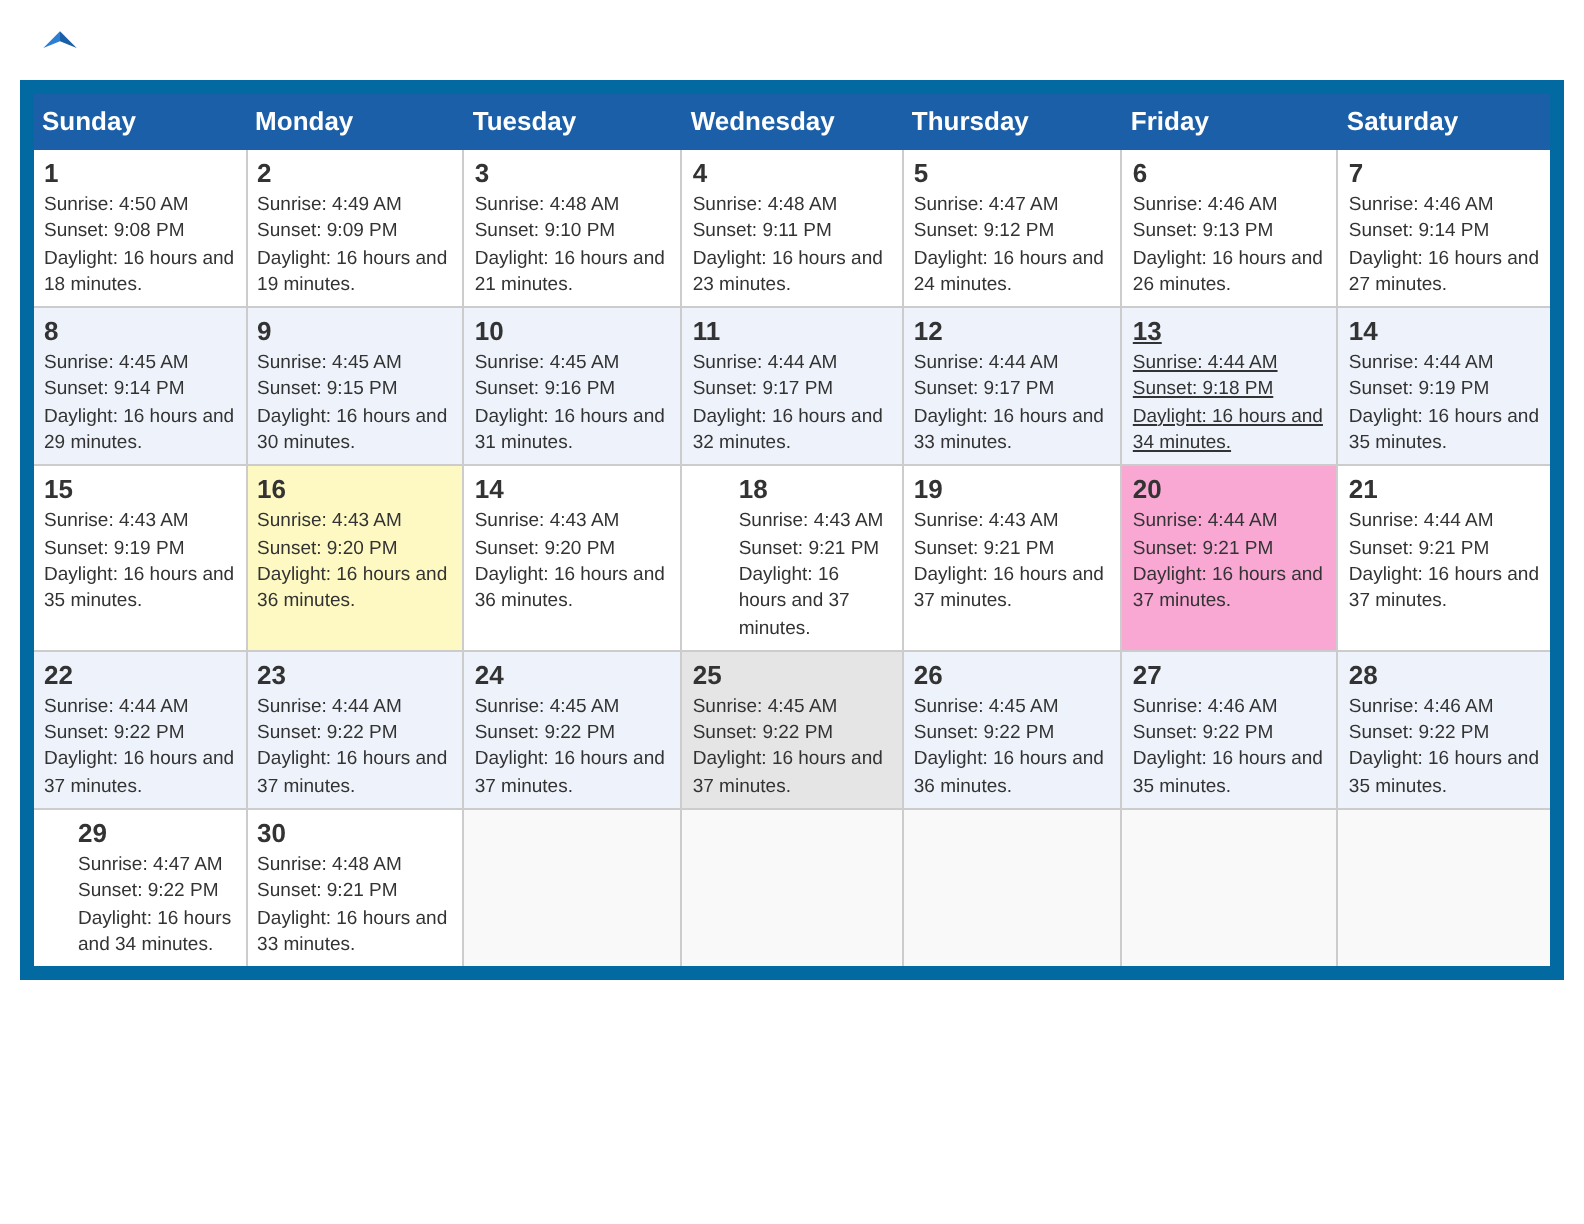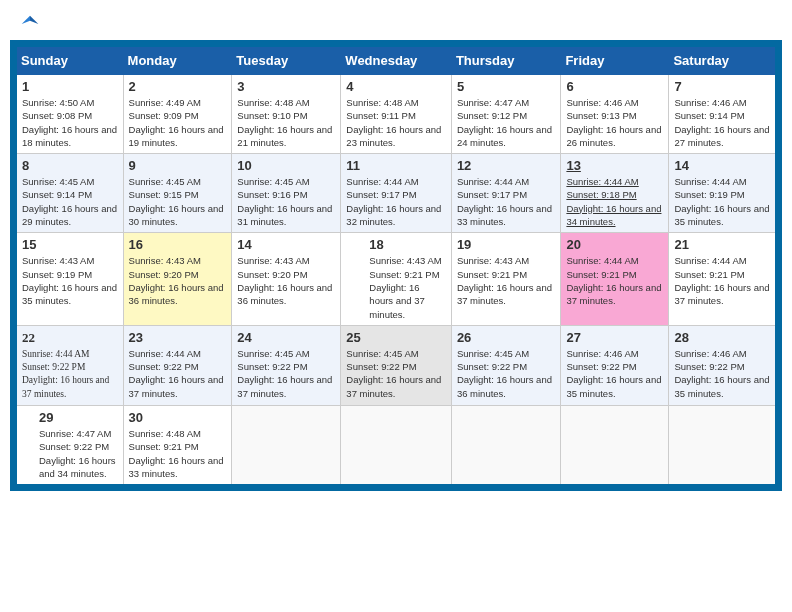--- a/index.html
+++ b/index.html
@@ -251,21 +251,21 @@
 Daylight: 16 hours and 37 minutes.</div>
         </td>
         <td style="background: rgb(255, 255, 255);">
           <span class="day-number">21</span>
           <div class="day-info" style="white-space: pre-line;">Sunrise: 4:44 AM
 Sunset: 9:21 PM
 Daylight: 16 hours and 37 minutes.</div>
         </td>
       </tr>
       <tr>
-        <td style="background: rgb(238, 243, 251); font-family: Liberation Serif, serif;">
+        <td style="background: rgb(238, 243, 251);">
           <span class="day-number">22</span>
           <div class="day-info" style="white-space: pre-line;">Sunrise: 4:44 AM
 Sunset: 9:22 PM
 Daylight: 16 hours and 37 minutes.</div>
         </td>
         <td style="background: rgb(238, 243, 251);">
           <span class="day-number">23</span>
           <div class="day-info" style="white-space: pre-line;">Sunrise: 4:44 AM
 Sunset: 9:22 PM
 Daylight: 16 hours and 37 minutes.</div>

